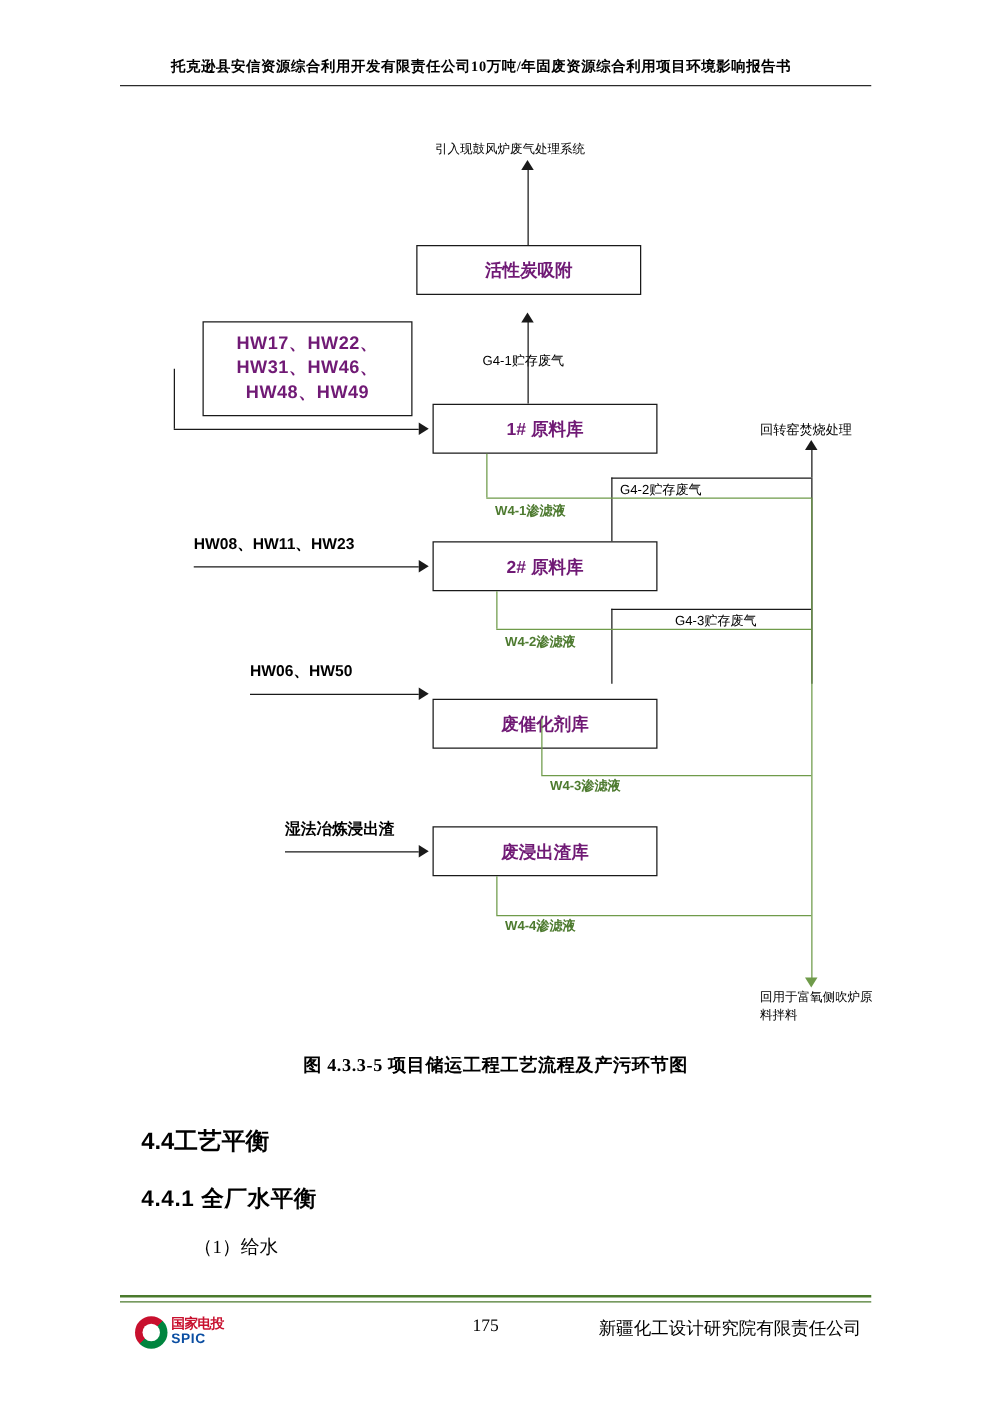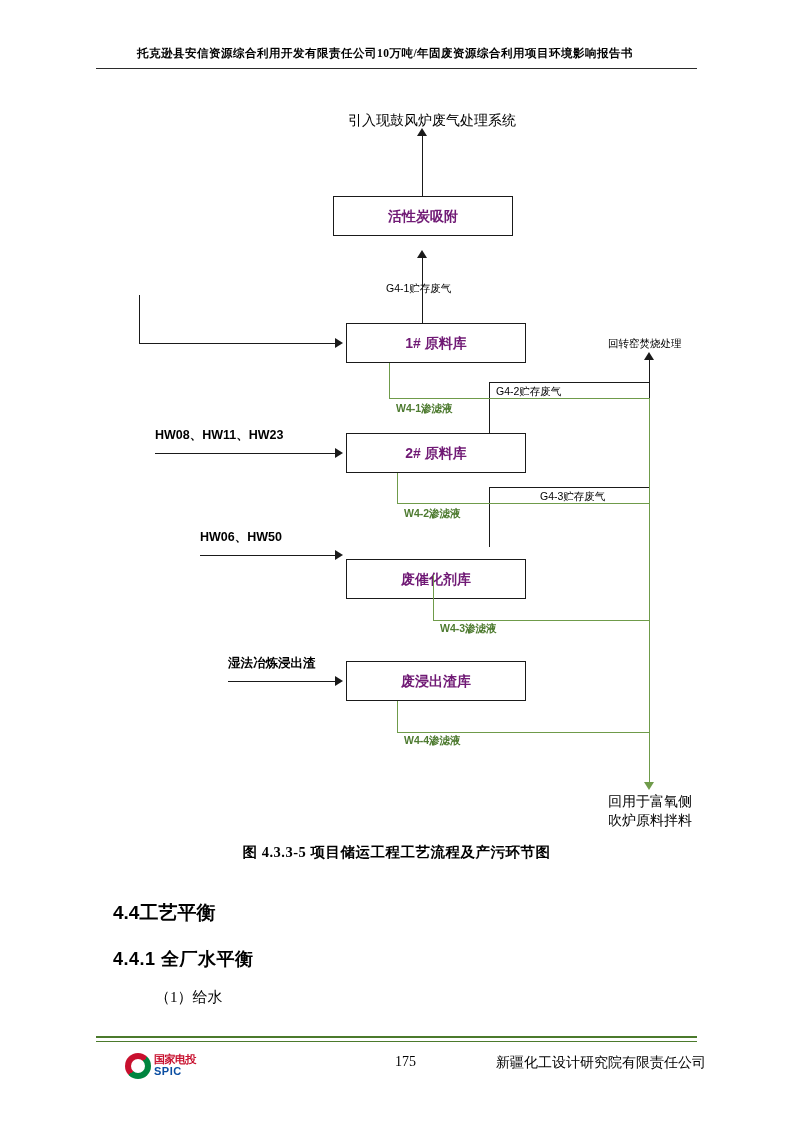--- a/index.html
+++ b/index.html
@@ -67,21 +67,21 @@
     line-height: 1.35;
   }
   .box.multi {
     font-size: 14.5px;
     letter-spacing: 0.4px;
     flex-direction: column;
   }
   .lbl {
     position: absolute;
     font-family: "Liberation Sans", sans-serif;
-    font-size: 14px;
+    font-size: 10px;
     color: #000;
     white-space: nowrap;
   }
   .lbl.green {
     color: #4d7a2f;
     font-weight: bold;
     font-size: 10.5px;
   }
   .lbl.small {
     font-size: 10.5px;
@@ -172,21 +172,21 @@
   }
   .footer-rule-bot {
     position: absolute;
     left: 96px;
     top: 1041px;
     width: 601px;
     border-top: 1px solid #4b7a2c;
   }
   .footer {
     position: absolute;
-    left: 105px;
+    left: 88px;
     top: 1048px;
     width: 601px;
     height: 40px;
   }
   .logo {
     position: absolute;
     left: 20px;
     top: 2px;
     width: 86px;
     height: 32px;
@@ -258,20 +258,25 @@
 
     <div class="ln v" style="left:422px; top:42px; height:62px;"></div>
     <div class="arrow up" style="left:417px; top:36px;"></div>
 
     <div class="box" style="left:333px; top:104px; width:180px; height:40px;">活性炭吸附</div>
 
     <div class="lbl small" style="left:386px; top:190px;">G4-1贮存废气</div>
     <div class="ln v" style="left:422px; top:165px; height:66px;"></div>
     <div class="arrow up" style="left:417px; top:158px;"></div>
 
+    <div class="box multi" style="left:162px; top:165px; width:168px; height:76px;">
+      <span>HW17、HW22、</span>
+      <span>HW31、HW46、</span>
+      <span>HW48、HW49</span>
+    </div>
 
     <div class="ln v" style="left:139px; top:203px; height:48px;"></div>
     <div class="ln h" style="left:139px; top:251px; width:196px;"></div>
     <div class="arrow right" style="left:335px; top:246px;"></div>
 
     <div class="box" style="left:346px; top:231px; width:180px; height:40px;">1# 原料库</div>
 
     <div class="lbl small" style="left:608px; top:245px;">回转窑焚烧处理</div>
     <div class="ln v" style="left:649px; top:266px; height:24px;"></div>
     <div class="arrow up" style="left:644px; top:260px;"></div>

